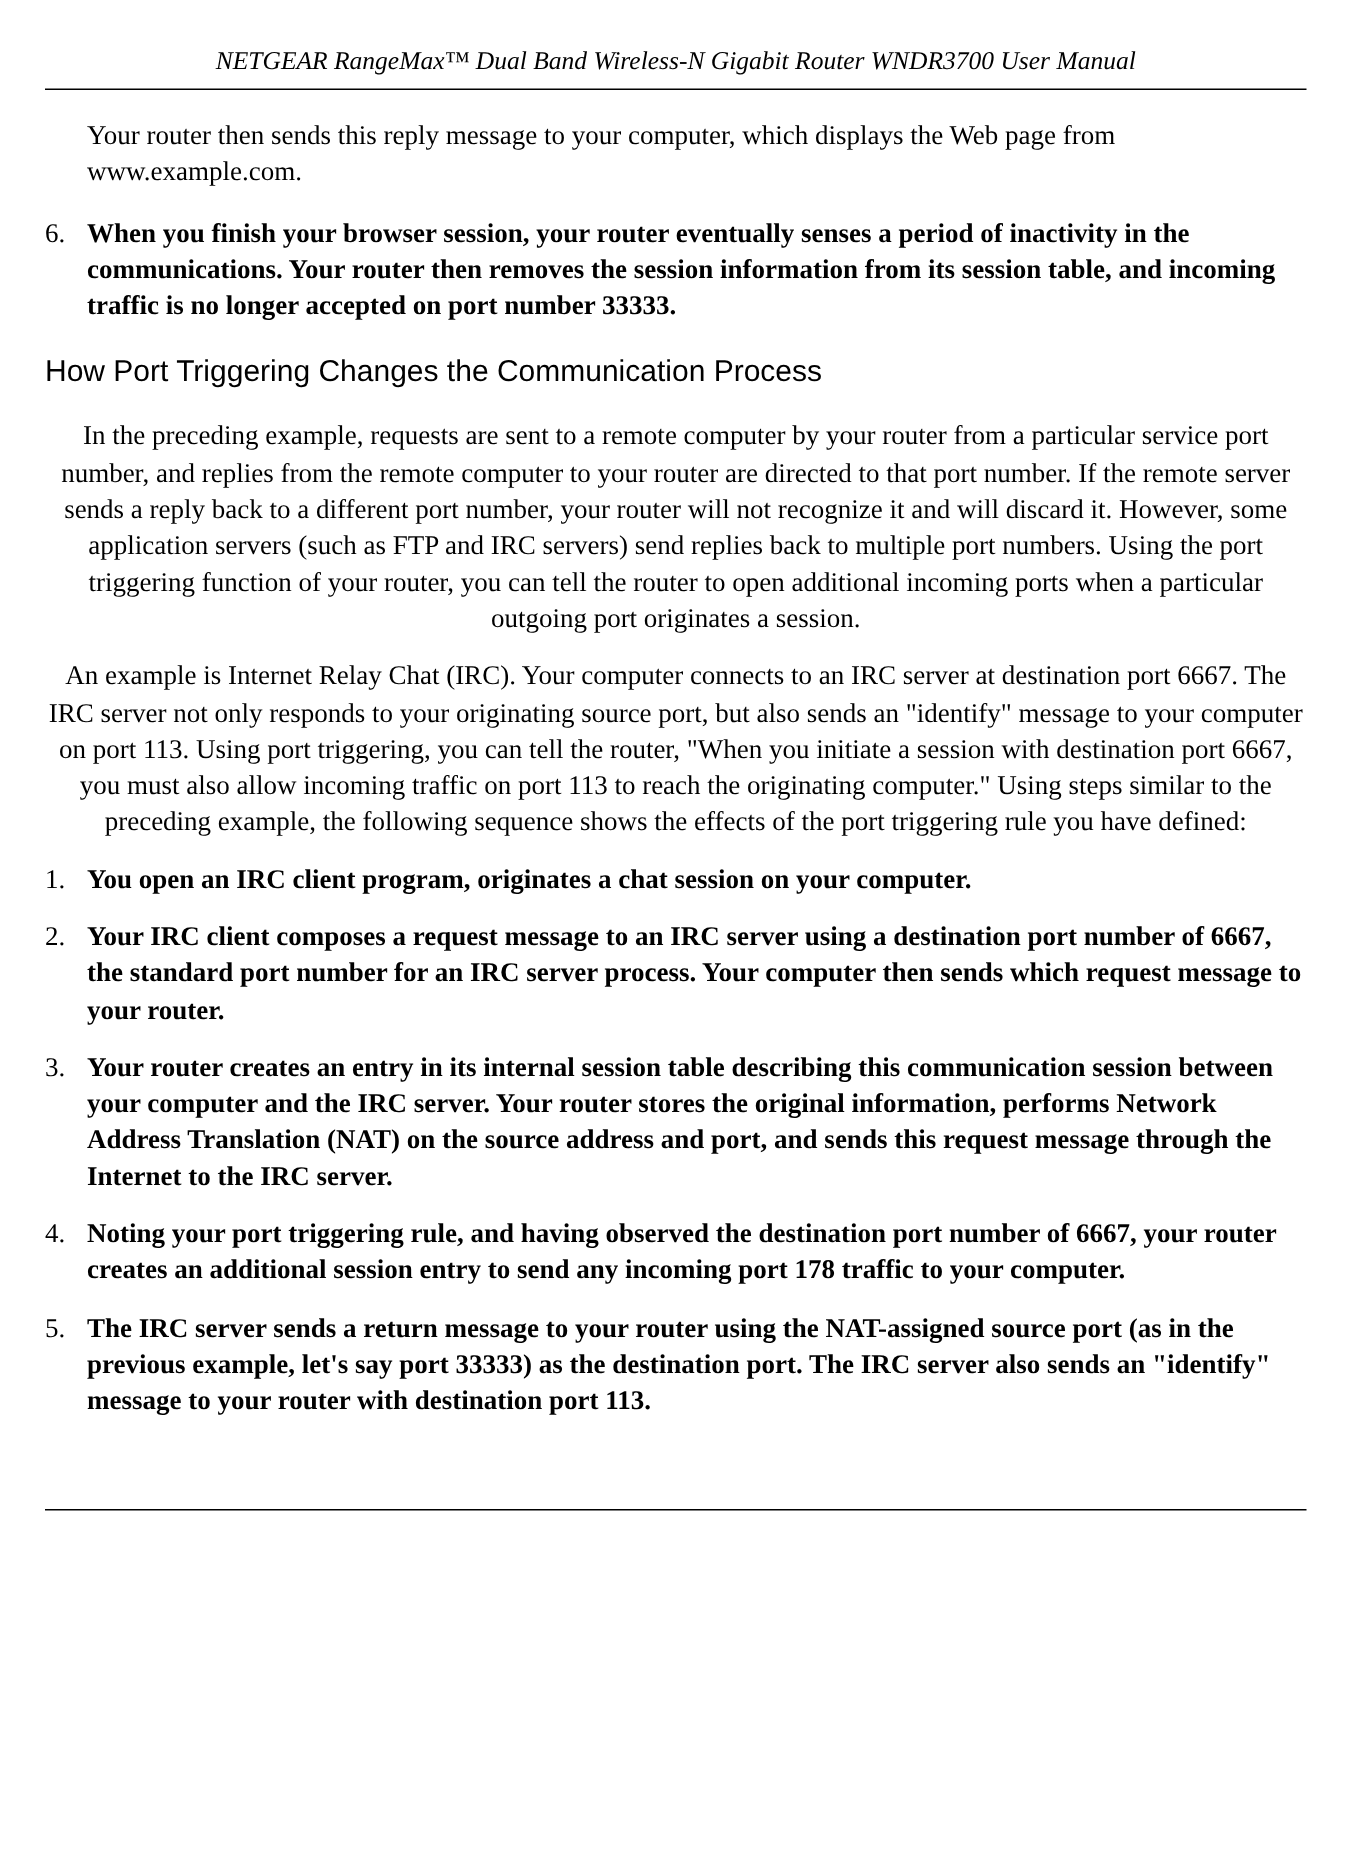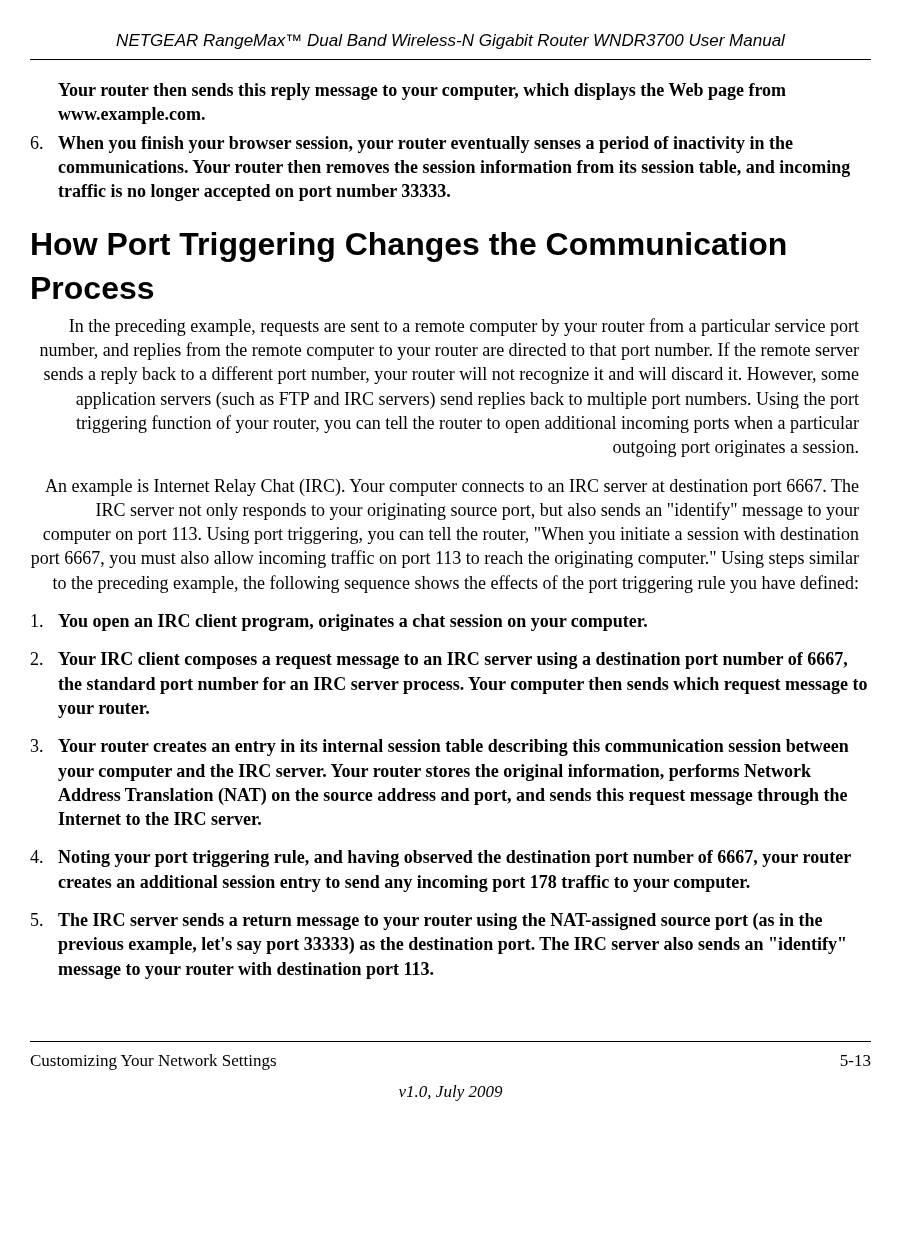--- a/index.html
+++ b/index.html
@@ -8,37 +8,36 @@
       line-height: 1.35;
       color: #000;
       background: #fff;
       margin: 0;
       padding: 30px 30px 20px 30px;
       width: 841px;
     }
     .header {
       text-align: center;
       font-style: italic;
-      font-family: Liberation Sans, sans-serif;
+      font-family: Liberation Serif, serif;
       font-size: 17px;
       margin-bottom: 6px;
     }
     .header-rule {
       border: none;
       border-top: 1.5px solid #000;
       margin: 0 0 18px 0;
     }
     .body-text {
-      margin: 0 12px 14px 0;
-      text-align: right;
+      margin: 0 0 14px 0;
+      text-align: center;
     }
     .indent-para {
       margin-left: 28px;
-      margin-bottom: 4px;
-      font-weight: bold;
+      margin-bottom: 16px;
     }
     ol.numbered {
       list-style: none;
       padding: 0;
       margin: 0;
     }
     ol.numbered li {
       display: flex;
       margin-bottom: 14px;
       align-items: flex-start;
@@ -46,23 +45,23 @@
     ol.numbered li .num {
       width: 28px;
       flex-shrink: 0;
     }
     ol.numbered li .txt {
       flex: 1;
       font-weight: bold;
     }
     h2.section-heading {
       font-family: Arial, Helvetica, sans-serif;
-      font-weight: bold;
-      font-size: 32px;
-      margin: 20px 0 4px 0;
+      font-weight: normal;
+      font-size: 20px;
+      margin: 20px 0 16px 0;
     }
     .footer {
       margin-top: 60px;
     }
     .footer-rule {
       border: none;
       border-top: 1.5px solid #000;
       margin: 0 0 8px 0;
     }
     .footer-row {
@@ -117,18 +116,13 @@
     <span class="txt">Noting your port triggering rule, and having observed the destination port number of 6667, your router creates an additional session entry to send any incoming port 178 traffic to your computer.</span>
   </li>
   <li>
     <span class="num">5.</span>
     <span class="txt">The IRC server sends a return message to your router using the NAT-assigned source port (as in the previous example, let's say port 33333) as the destination port. The IRC server also sends an "identify" message to your router with destination port 113.</span>
   </li>
 </ol>
 
 <div class="footer">
   <hr class="footer-rule">
-  <div class="footer-row">
-    <span>Customizing Your Network Settings</span>
-    <span>5-13</span>
-  </div>
-  <div class="footer-version">v1.0, July 2009</div>
 </div>
 
 </body></html>

